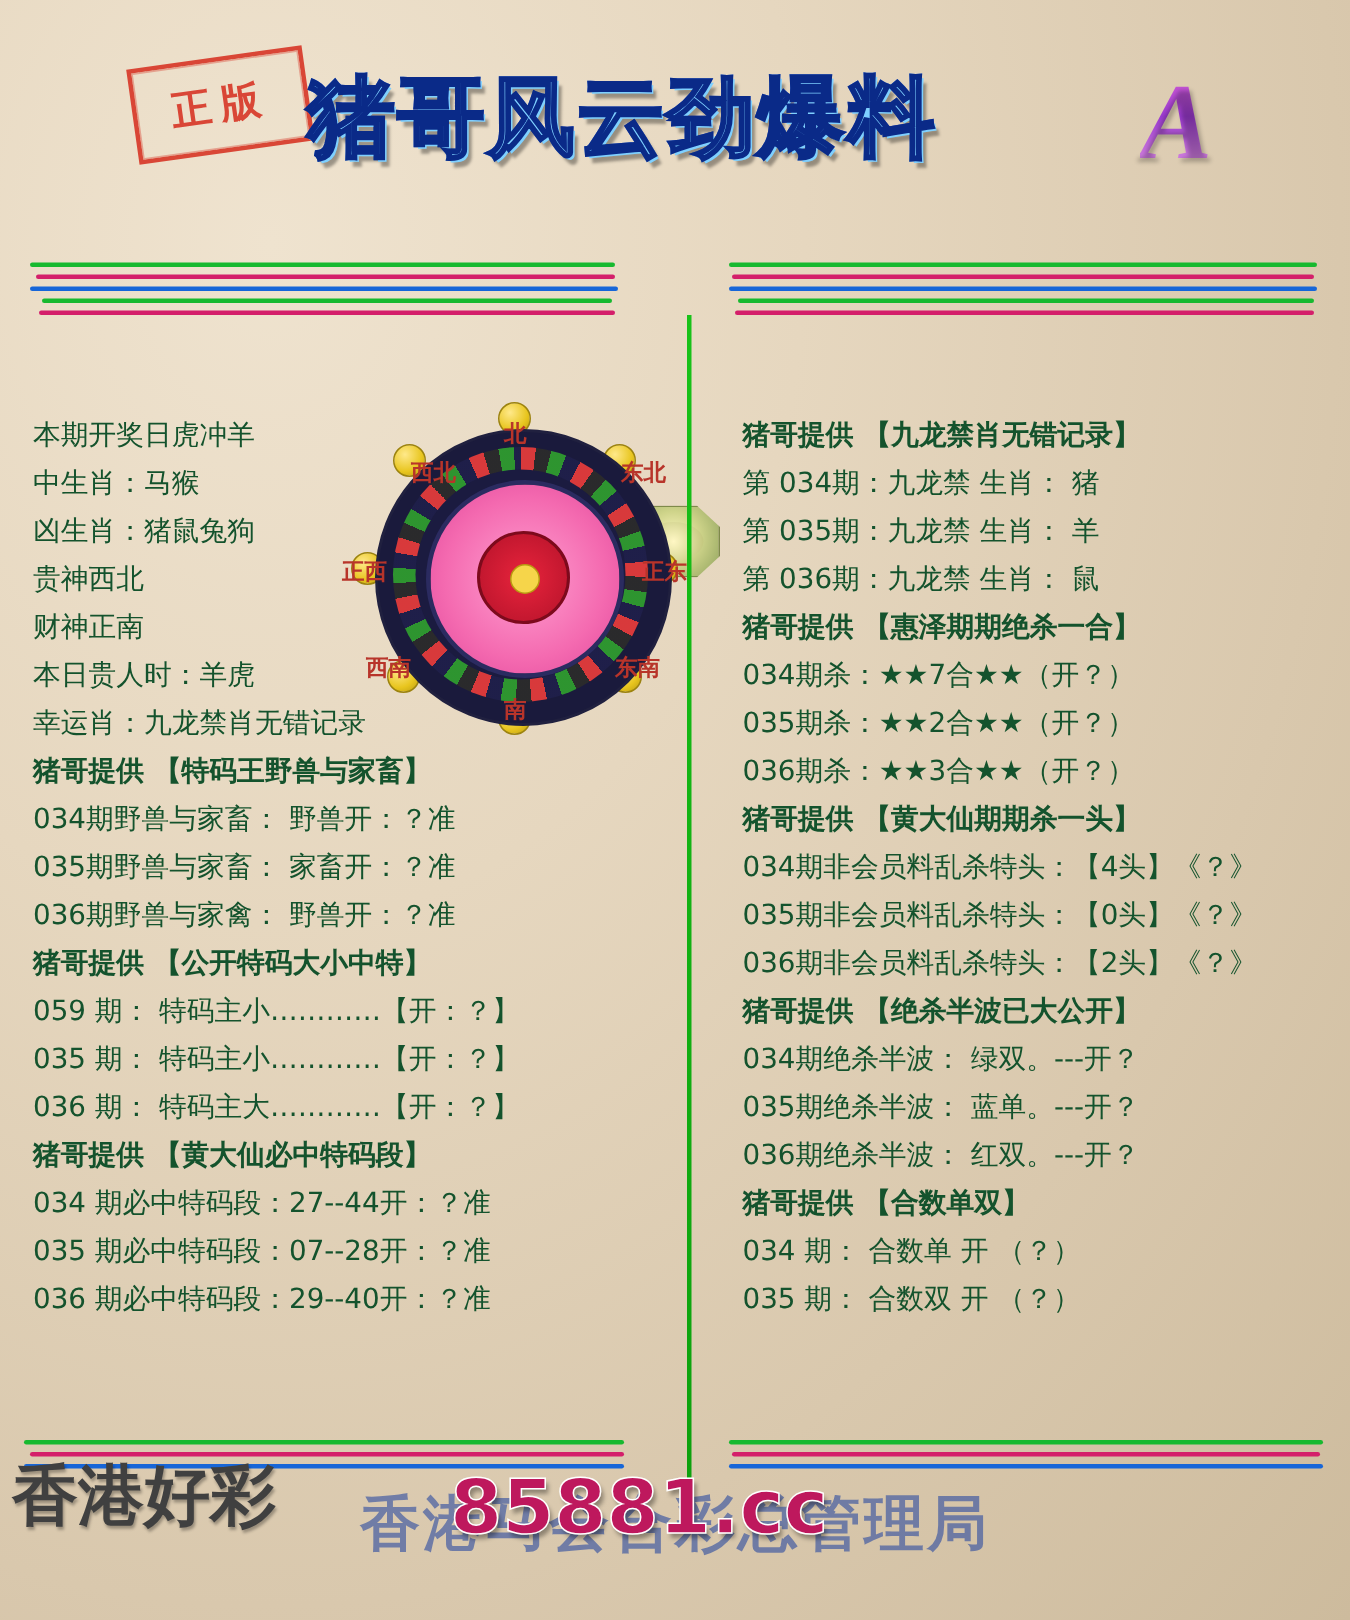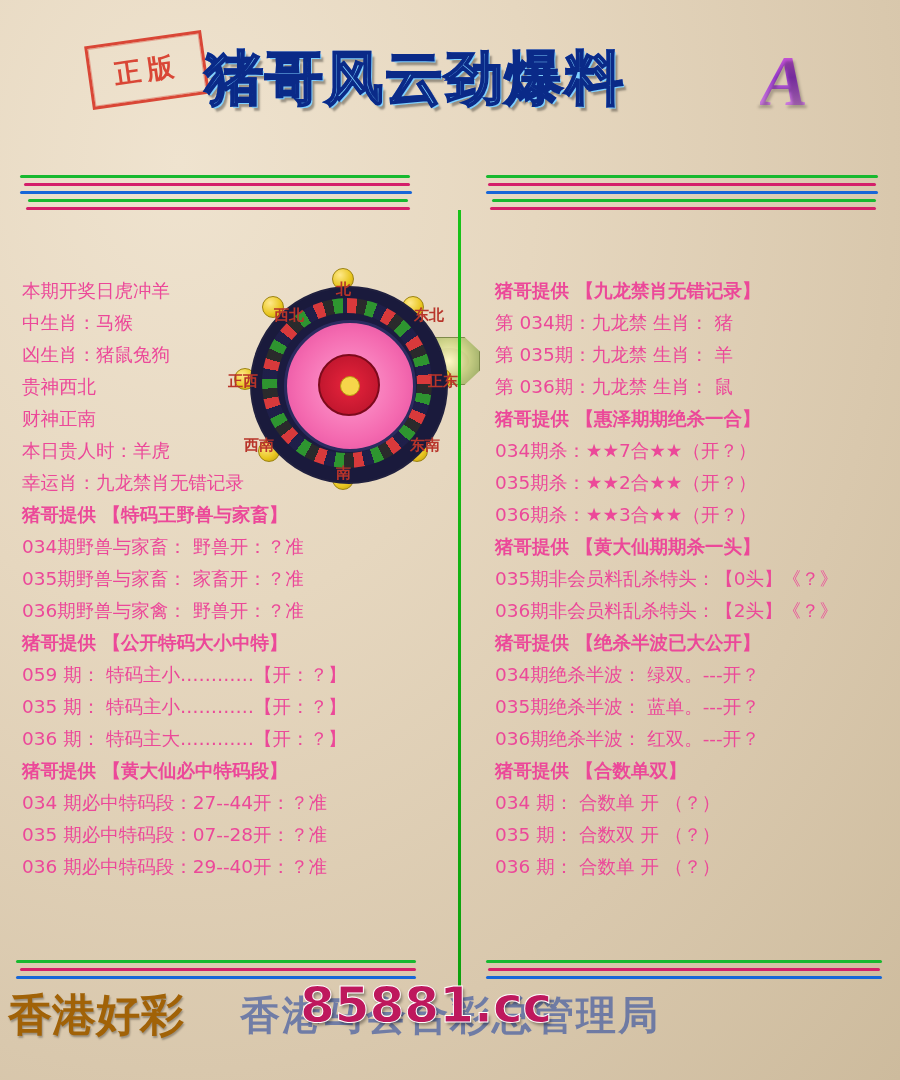--- a/index.html
+++ b/index.html
@@ -69,21 +69,21 @@
   
   .col-left{position:absolute;left:22px;top:282px;width:420px;}
   .col-right{position:absolute;left:495px;top:282px;width:395px;}
 
   .vline{
     position:absolute;left:458px;top:210px;width:3px;height:790px;
     background:linear-gradient(180deg,#19c219,#0da00d);
   }
 
   .row{
-    font-size:18.5px;color:#ec4899;line-height:1.0;
+    font-size:18.5px;color:#14532d;line-height:1.0;
     margin-bottom:13.5px;white-space:nowrap;
     font-family:"DejaVu Sans","Liberation Sans",sans-serif;
   }
   .row.bold{font-weight:bold;}
 
   
   .wheel{position:absolute;left:232px;top:268px;width:230px;height:230px;}
   .wheel .ring{
     position:absolute;left:18px;top:18px;width:194px;height:194px;border-radius:50%;
     background:#1a1a3c;
@@ -124,22 +124,22 @@
 
   
   .footer{position:absolute;left:0;bottom:0;width:900px;height:120px;}
   .foot-wave{position:absolute;height:3px;border-radius:2px;}
   .foot-text{
     position:absolute;left:0;top:28px;width:900px;text-align:center;
     font-size:40px;font-weight:bold;color:#1b3fa0;opacity:.55;
     font-family:"DejaVu Sans",sans-serif;letter-spacing:2px;
   }
   .foot-red{
-    position:absolute;left:8px;top:26px;
-    font-size:44px;font-weight:bold;color:#a16207;
+    position:absolute;left:8px;top:8px;
+    font-size:44px;font-weight:bold;color:#404040;
     font-family:"DejaVu Sans",sans-serif;
     text-shadow:1px 2px 2px rgba(0,0,0,.3);
   }
   .foot-num{
     position:absolute;left:300px;top:16px;
     font-size:50px;font-weight:bold;
     font-family:"DejaVu Sans",sans-serif;
     color:#be185d;
     -webkit-text-stroke:1px #fff;
     text-shadow:2px 3px 3px rgba(0,0,0,.35);
@@ -223,30 +223,30 @@
   <div class="col-right">
     <div class="row bold">猪哥提供  【九龙禁肖无错记录】</div>
     <div class="row">第 034期：九龙禁 生肖：  猪</div>
     <div class="row">第 035期：九龙禁 生肖：  羊</div>
     <div class="row">第 036期：九龙禁 生肖：  鼠</div>
     <div class="row bold">猪哥提供  【惠泽期期绝杀一合】</div>
     <div class="row">034期杀：★★7合★★（开？）</div>
     <div class="row">035期杀：★★2合★★（开？）</div>
     <div class="row">036期杀：★★3合★★（开？）</div>
     <div class="row bold">猪哥提供  【黄大仙期期杀一头】</div>
+    <div class="row">034期非会员料乱杀特头：【4头】《？》</div>
     <div class="row">035期非会员料乱杀特头：【0头】《？》</div>
     <div class="row">036期非会员料乱杀特头：【2头】《？》</div>
     <div class="row bold">猪哥提供  【绝杀半波已大公开】</div>
     <div class="row">034期绝杀半波：    绿双。---开？</div>
     <div class="row">035期绝杀半波：    蓝单。---开？</div>
     <div class="row">036期绝杀半波：    红双。---开？</div>
     <div class="row bold">猪哥提供  【合数单双】</div>
     <div class="row">034 期：   合数单   开 （？）</div>
     <div class="row">035 期：   合数双   开 （？）</div>
-    <div class="row">036 期：   合数单   开 （？）</div>
   </div>
 
   <div class="footer">
     <div class="foot-wave" style="left:16px;top:0px;width:400px;background:#17b92f;"></div>
     <div class="foot-wave" style="left:20px;top:8px;width:396px;background:#d41f6a;"></div>
     <div class="foot-wave" style="left:16px;top:16px;width:400px;background:#1766d8;"></div>
     <div class="foot-wave" style="left:486px;top:0px;width:396px;background:#17b92f;"></div>
     <div class="foot-wave" style="left:488px;top:8px;width:392px;background:#d41f6a;"></div>
     <div class="foot-wave" style="left:486px;top:16px;width:396px;background:#1766d8;"></div>
     <div class="foot-text">香港马会合彩总管理局</div>

